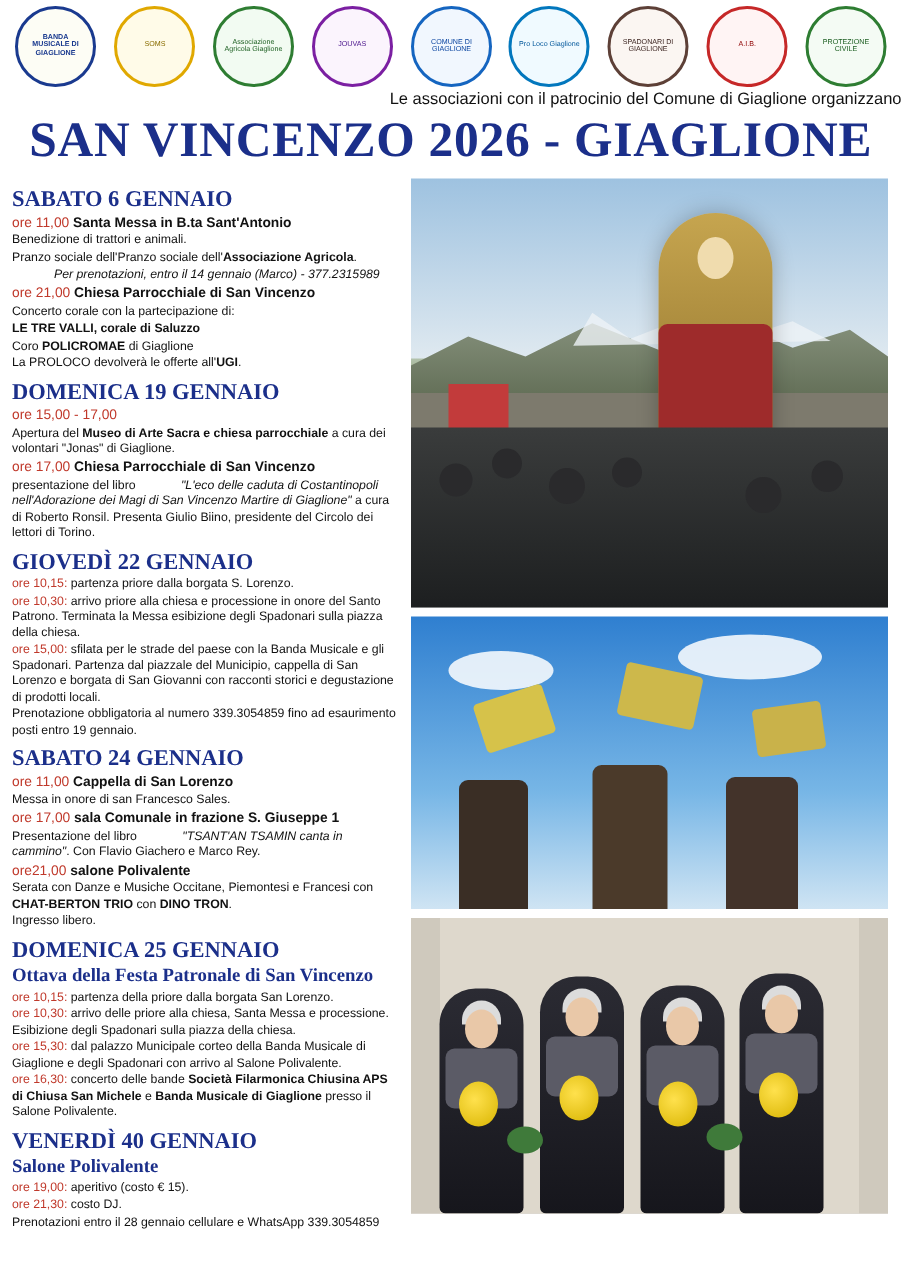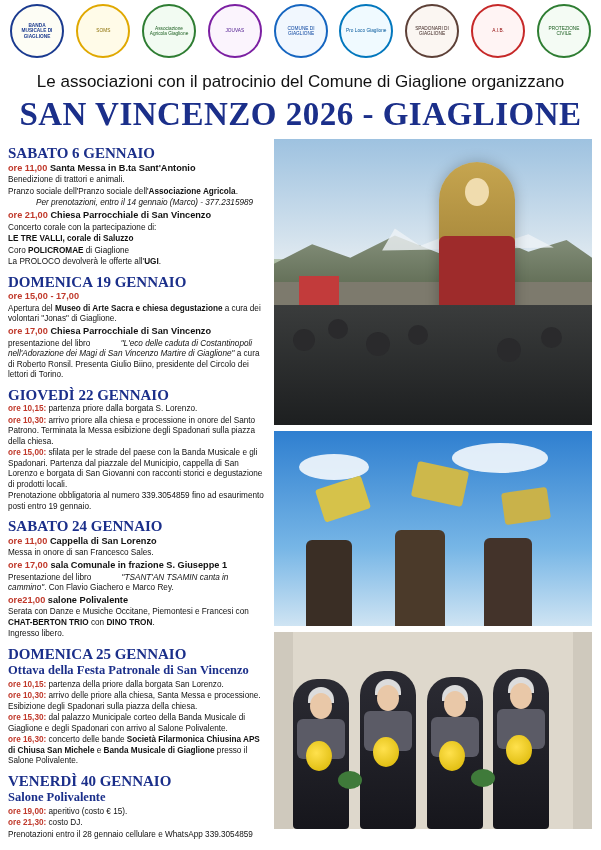--- a/index.html
+++ b/index.html
@@ -30,21 +30,21 @@
   .logo.l4{border:2px solid #7b1fa2;background:#fbf4fd;color:#4a148c;}
   .logo.l5{border:2px solid #1565c0;background:#f1f7fe;color:#0d47a1;}
   .logo.l6{border:2px solid #0277bd;background:#f0faff;color:#01579b;}
   .logo.l7{border:2px solid #5d4037;background:#fbf6f2;color:#3e2723;}
   .logo.l8{border:2px solid #c62828;background:#fff4f4;color:#8e0000;}
   .logo.l9{border:2px solid #2e7d32;background:#f4fbf4;color:#1b5e20;}
   .logo-inner{transform:scale(.95);}
 
   
   .patrocinio{
-    text-align:center;font-size:17px;color:#111;margin-top:14px;
+    text-align:right;font-size:11px;color:#111;margin-top:2px;
   }
   .title{
     text-align:center;
     font-family:"Liberation Serif", serif;
     font-weight:bold;
     font-size:33px;
     letter-spacing:.5px;
     color:#1b2f8a;
     margin:4px 0 6px 0;
   }
@@ -61,21 +61,21 @@
     font-family:"Liberation Serif", serif;
     font-weight:bold;font-size:15px;color:#1b2f8a;
     margin:6px 0 1px 0;line-height:1.1;
   }
   .daysub{
     font-family:"Liberation Serif", serif;
     font-weight:bold;font-size:12.5px;color:#1b2f8a;
     margin:0 0 2px 0;line-height:1.15;
   }
   .ev{font-size:8.2px;line-height:1.28;margin:1px 0;color:#111;}
-  .ev .t{color:#c0392b;font-weight:bold;}
+  .ev .t{color:#c0392b;font-weight:normal;}
   .ev b{font-weight:bold;}
   .ev i{padding-left:28px;}
   .ev.big{font-size:9.2px;}
 
   
   .photo{position:relative;overflow:hidden;border:0;}
   .p1{height:286px;}
   .p2{height:195px;}
   .p3{height:197px;}
 
@@ -171,21 +171,21 @@
       <div class="ev">Pranzo sociale dell'<span>Pranzo sociale dell'<b>Associazione Agricola</b>.</span></div>
       <div class="ev"><i>Per prenotazioni, entro il 14 gennaio (Marco) - 377.2315989</i></div>
       <div class="ev big"><span class="t">ore 21,00</span> <b>Chiesa Parrocchiale di San Vincenzo</b></div>
       <div class="ev">Concerto corale con la partecipazione di:</div>
       <div class="ev"><b>LE TRE VALLI, corale di Saluzzo</b></div>
       <div class="ev"><span>Coro <b>POLICROMAE</b> di Giaglione</span></div>
       <div class="ev"><span>La PROLOCO devolverà le offerte all'<b>UGI</b>.</span></div>
 
       <div class="day">DOMENICA 19 GENNAIO</div>
       <div class="ev big"><span class="t">ore 15,00 - 17,00</span></div>
-      <div class="ev"><span>Apertura del <b>Museo di Arte Sacra e chiesa degustazione</b> a cura dei volontari "Jonas" di Giaglione.</span></div>
+      <div class="ev"><span>Apertura del <b>Museo di Arte Sacra e chiesa parrocchiale</b> a cura dei volontari "Jonas" di Giaglione.</span></div>
       <div class="ev big"><span class="t">ore 17,00</span> <b>Chiesa Parrocchiale di San Vincenzo</b></div>
       <div class="ev"><span>presentazione del libro <i>"L'eco delle caduta di Costantinopoli nell'Adorazione dei Magi di San Vincenzo Martire di Giaglione"</i> a cura di Roberto Ronsil. Presenta Giulio Biino, presidente del Circolo dei lettori di Torino.</span></div>
 
       <div class="day">GIOVEDÌ 22 GENNAIO</div>
       <div class="ev"><span class="t">ore 10,15:</span> <span>partenza priore dalla borgata S. Lorenzo.</span></div>
       <div class="ev"><span class="t">ore 10,30:</span> <span>arrivo priore alla chiesa e processione in onore del Santo Patrono. Terminata la Messa esibizione degli Spadonari sulla piazza della chiesa.</span></div>
       <div class="ev"><span class="t">ore 15,00:</span> <span>sfilata per le strade del paese con la Banda Musicale e gli Spadonari. Partenza dal piazzale del Municipio, cappella di San Lorenzo e borgata di San Giovanni con racconti storici e degustazione di prodotti locali.</span></div>
       <div class="ev"><span>Prenotazione obbligatoria al numero 339.3054859 fino ad esaurimento posti entro 19 gennaio.</span></div>
 
       <div class="day">SABATO 24 GENNAIO</div>

